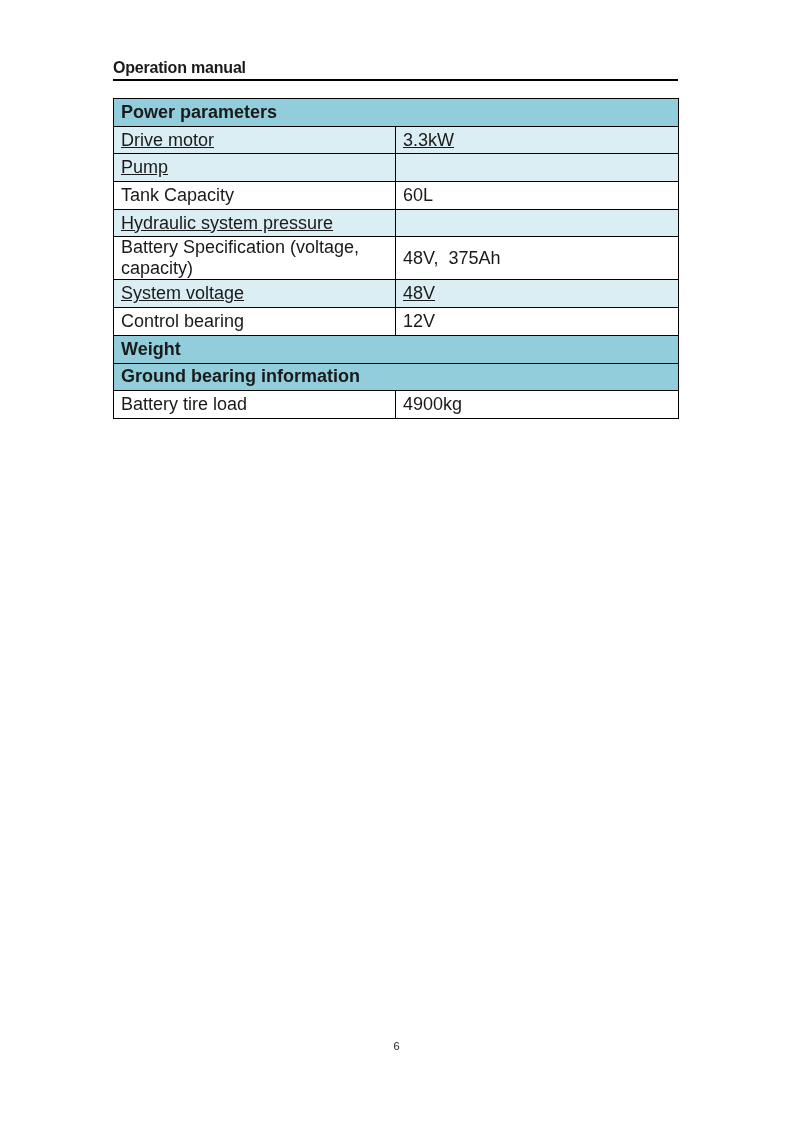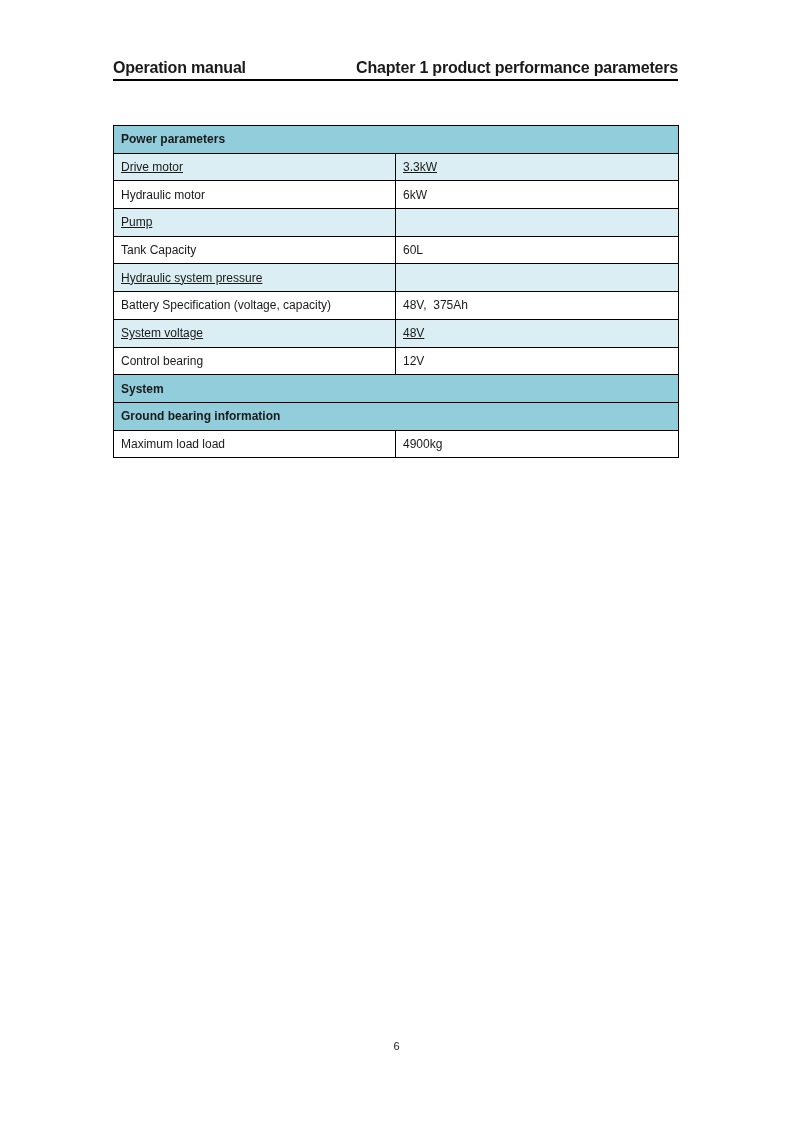--- a/index.html
+++ b/index.html
@@ -18,37 +18,36 @@
     font-family: "Liberation Sans", sans-serif;
     color: var(--text);
     overflow: hidden;
   }
   .doc-header {
     position: absolute;
     left: 113px;
     top: 59px;
     width: 565px;
     display: flex;
-    justify-content: space-between;
     align-items: baseline;
     font-weight: bold;
     font-size: 16px;
     padding-bottom: 2px;
     border-bottom: 2.5px solid #000;
     letter-spacing: -0.2px;
     white-space: nowrap;
   }
   table.params-table {
     position: absolute;
     left: 113px;
-    top: 125px;
+    top: 98px;
     width: 565px;
     border-collapse: collapse;
     table-layout: fixed;
-    font-size: 12px;
+    font-size: 18px;
   }
   table.params-table td {
     border: 1px solid var(--table_border);
     height: 27.7px;
     padding: 0 7px;
     vertical-align: middle;
     white-space: pre-wrap;
     overflow: hidden;
     background: var(--row_plain_bg);
   }
@@ -67,39 +66,34 @@
     text-align: center;
     font-size: 11px;
     color: #222;
   }
 </style>
 </head>
 <body>
 
 <div class="doc-header">
   <span>Operation manual</span>
-  <span>Chapter 1 product performance parameters</span>
 </div>
 
 <table class="params-table">
   <colgroup>
       <col class="c1">
       <col class="c2">
     </colgroup>
   <tbody>
     <tr class="section">
       <td colspan="2">Power parameters</td>
     </tr>
     <tr class="alt">
       <td>Drive motor</td>
       <td>3.3kW</td>
-    </tr>
-    <tr>
-      <td>Hydraulic motor</td>
-      <td>6kW</td>
     </tr>
     <tr class="alt">
       <td>Pump</td>
       <td></td>
     </tr>
     <tr>
       <td>Tank Capacity</td>
       <td>60L</td>
     </tr>
     <tr class="alt">
@@ -112,25 +106,25 @@
     </tr>
     <tr class="alt">
       <td>System voltage</td>
       <td>48V</td>
     </tr>
     <tr>
       <td>Control bearing</td>
       <td>12V</td>
     </tr>
     <tr class="section">
-      <td colspan="2">System</td>
+      <td colspan="2">Weight</td>
     </tr>
     <tr class="section">
       <td colspan="2">Ground bearing information</td>
     </tr>
     <tr>
-      <td>Maximum load load</td>
+      <td>Battery tire load</td>
       <td>4900kg</td>
     </tr>
   </tbody>
 </table>
 
 <div class="page-number">6</div>
 
 </body></html>

